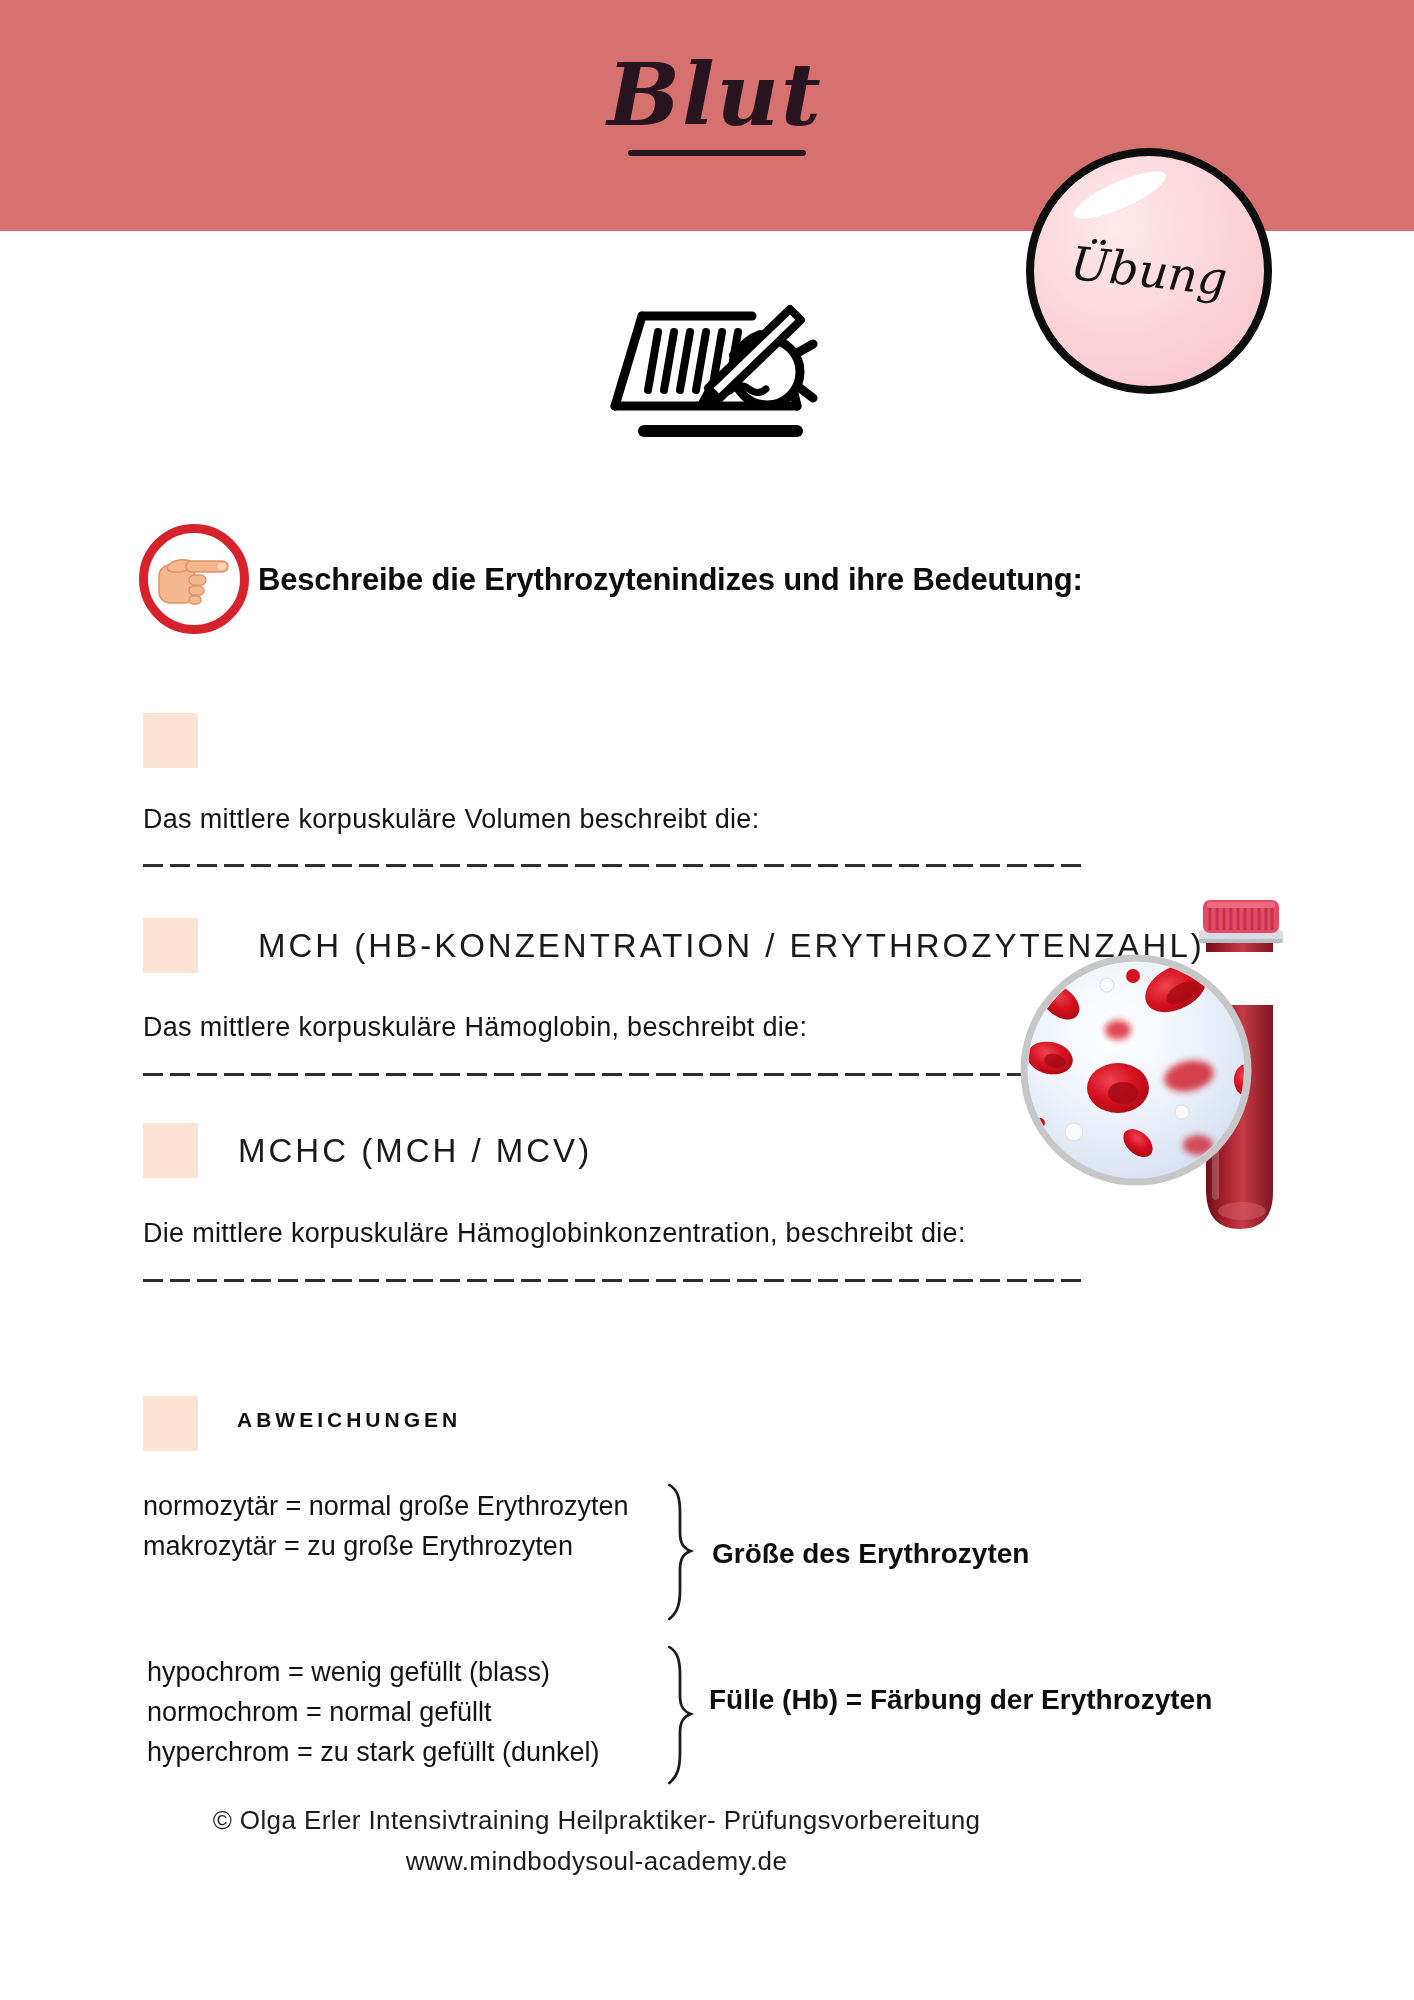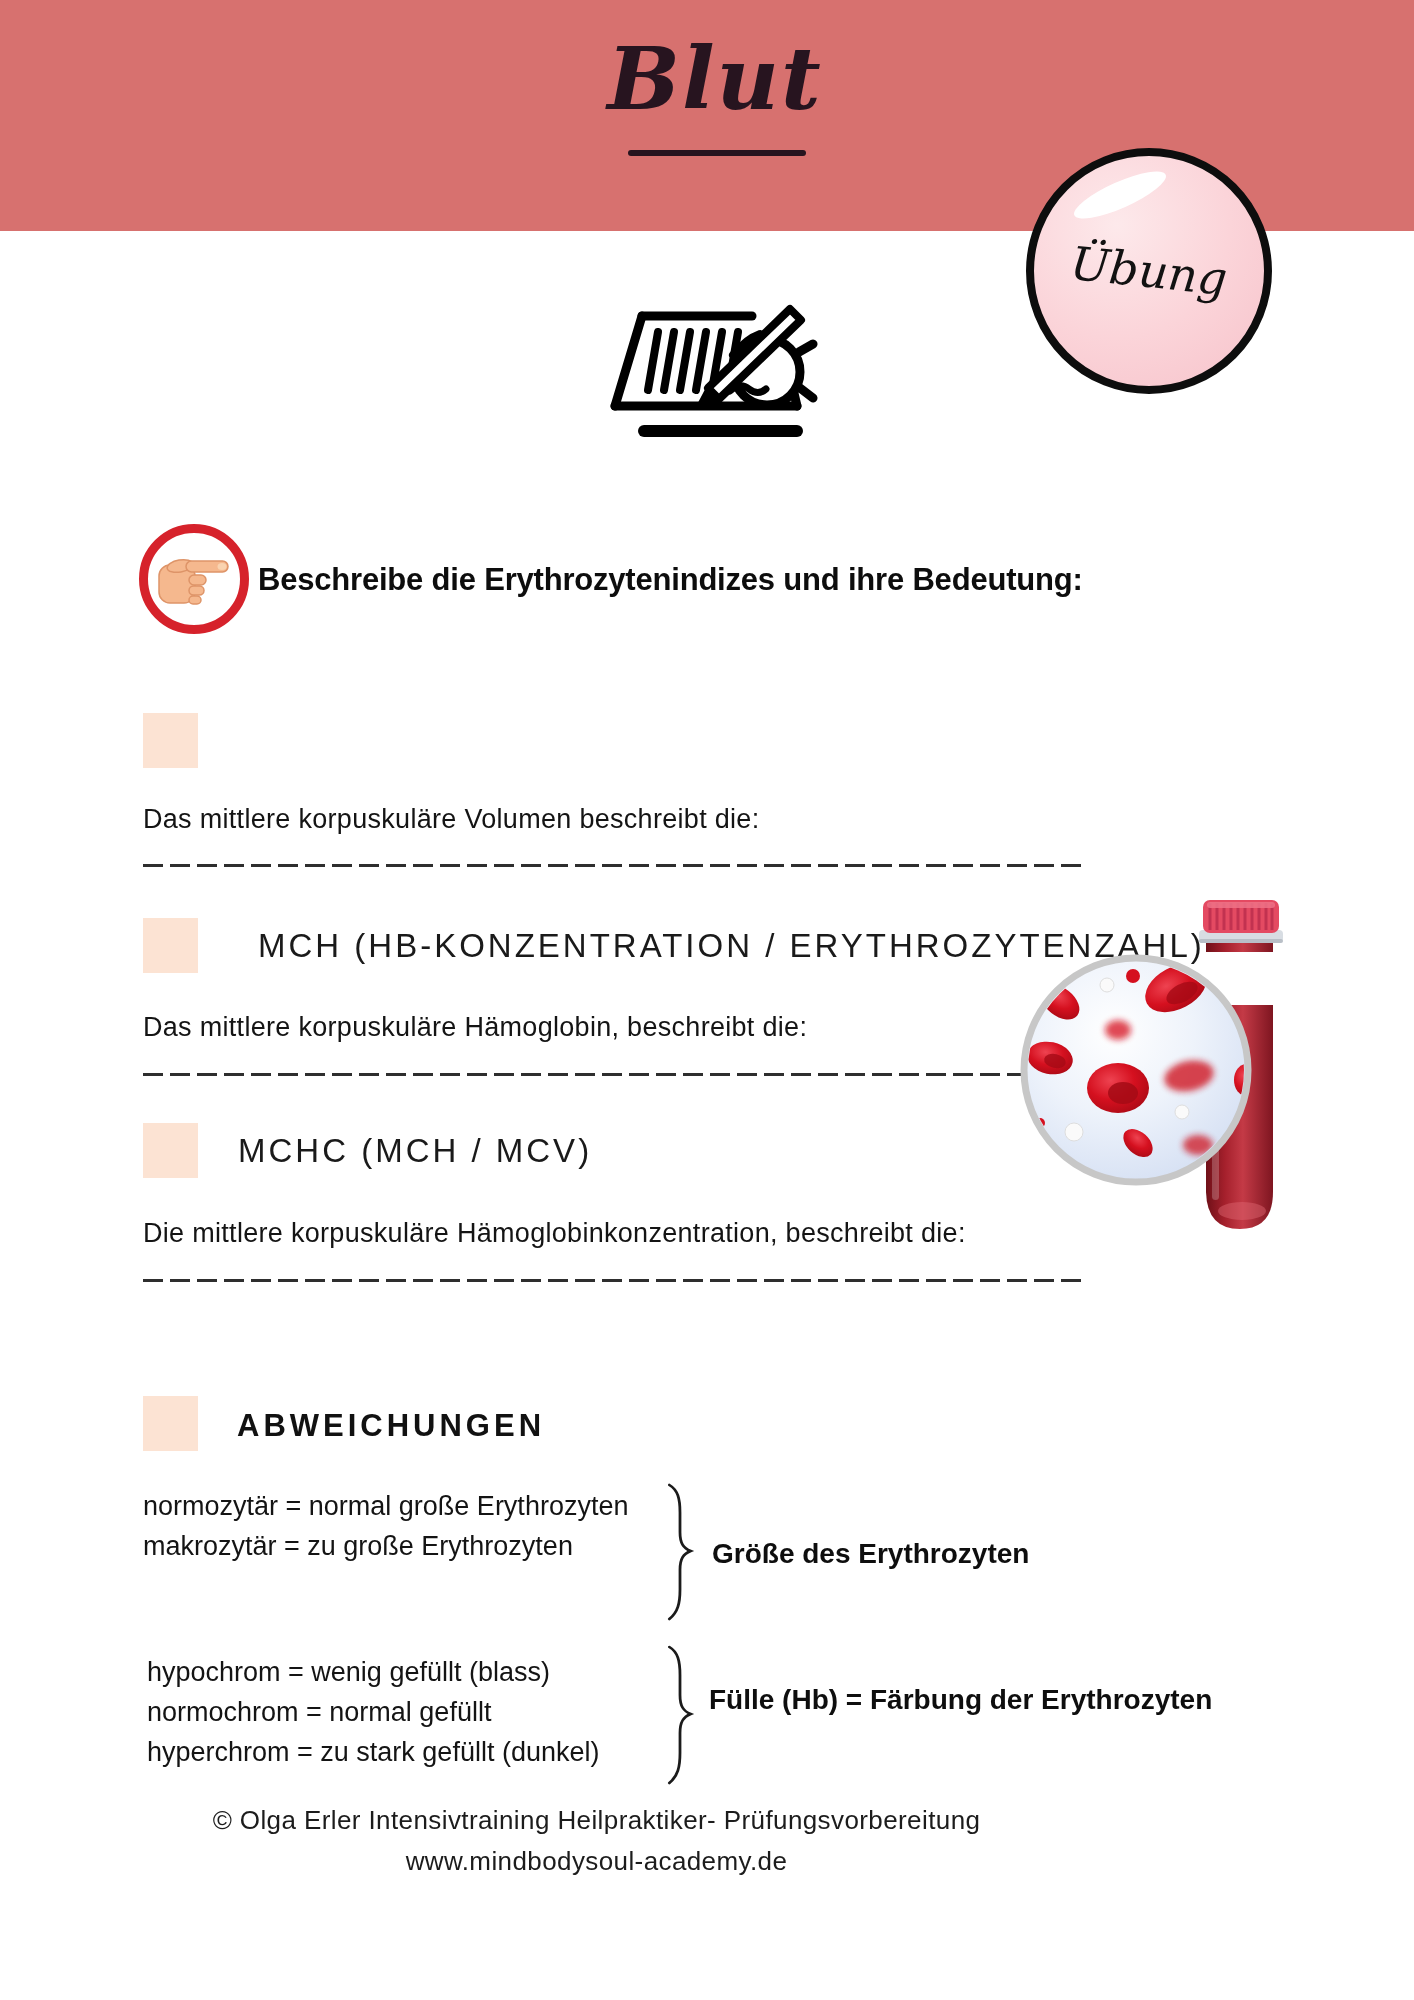--- a/index.html
+++ b/index.html
@@ -1,21 +1,21 @@
 <!DOCTYPE html>
 <html><head>
 <meta charset="utf-8">
 <style>
   html,body{margin:0;padding:0;background:#fff;}
   #page{position:relative;width:1414px;height:2000px;background:#ffffff;overflow:hidden;
         font-family:"Liberation Sans",sans-serif;color:#161616;}
 
   
   .band{position:absolute;left:0;top:0;width:1414px;height:231px;background:#d7716f;}
-  .script-title{position:absolute;left:600px;top:28px;width:230px;text-align:center;
+  .script-title{position:absolute;left:600px;top:44px;width:230px;text-align:center;
         font-family:"DejaVu Serif",serif;font-style:italic;font-weight:bold;
         font-size:86px;color:#27141f;letter-spacing:2px;}
   .title-underline{position:absolute;left:628px;top:150px;width:178px;height:6px;background:#27141f;border-radius:3px;}
 
   
   .badge{position:absolute;left:1026px;top:148px;width:246px;height:246px;border-radius:50%;
         background:radial-gradient(circle at 36% 30%, #fde9eb 0%, #fbd4d9 52%, #f6c2ca 100%);
         border:8px solid #0d0d0d;box-sizing:border-box;}
   .badge-gloss{position:absolute;left:36px;top:26px;width:100px;height:26px;border-radius:50%;
         background:#ffffff;transform:rotate(-24deg);}
@@ -32,21 +32,21 @@
   .prompt-label{position:absolute;left:258px;top:562px;font-size:31px;font-weight:bold;color:#0d0d0d;letter-spacing:-0.2px;}
 
   
   .sq{position:absolute;width:55px;height:55px;background:#fce3d3;}
   .section-heading{position:absolute;left:238px;font-size:33px;letter-spacing:3px;color:#1a1a1a;white-space:nowrap;}
   .section-body{position:absolute;left:143px;font-size:27px;letter-spacing:0.3px;color:#141414;white-space:nowrap;}
   .dash-line{position:absolute;left:143px;width:938px;height:3px;
         background:repeating-linear-gradient(to right,#2e2e2e 0 20px,transparent 20px 27px);}
 
   
-  .abw-heading{position:absolute;left:237px;top:1408px;font-size:31px;font-weight:bold;letter-spacing:4px;color:#111;}
+  .abw-heading{position:absolute;left:237px;top:1408px;font-size:21px;font-weight:bold;letter-spacing:4px;color:#111;}
   .group{position:absolute;left:143px;font-size:27px;line-height:40px;color:#141414;white-space:nowrap;}
   .group div{height:40px;}
   .brace{position:absolute;width:32px;}
   .group-label{position:absolute;font-size:28px;font-weight:bold;color:#0e0e0e;white-space:nowrap;}
 
   
   .footer-line{position:absolute;left:0;width:1193px;text-align:center;font-size:26px;color:#1c1c1c;letter-spacing:0.4px;}
 
   
   .blood-illustration{position:absolute;left:1010px;top:860px;width:290px;height:385px;}

